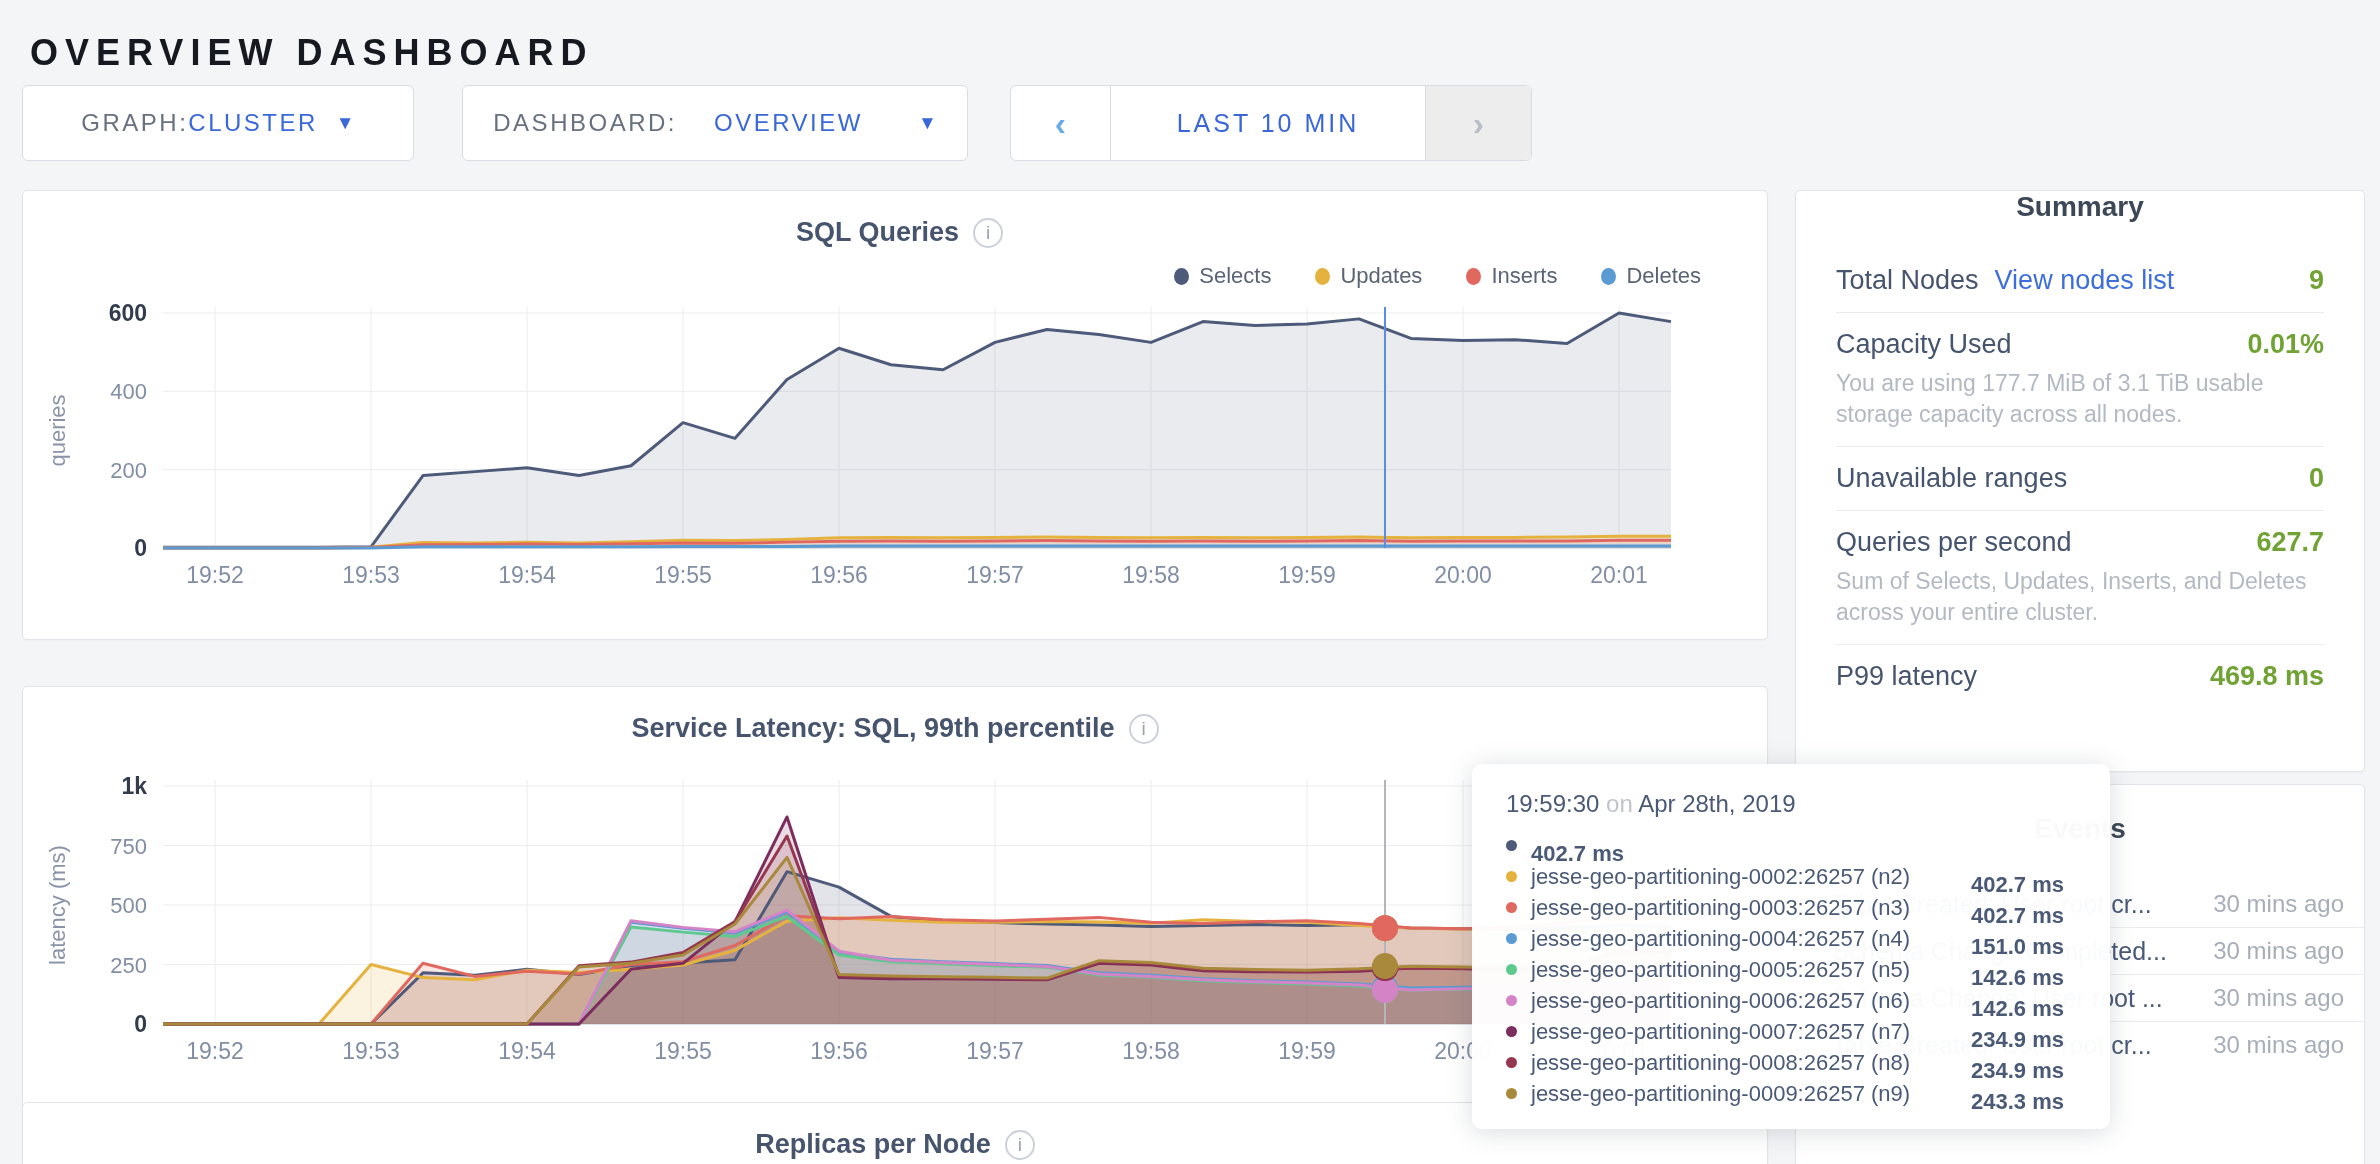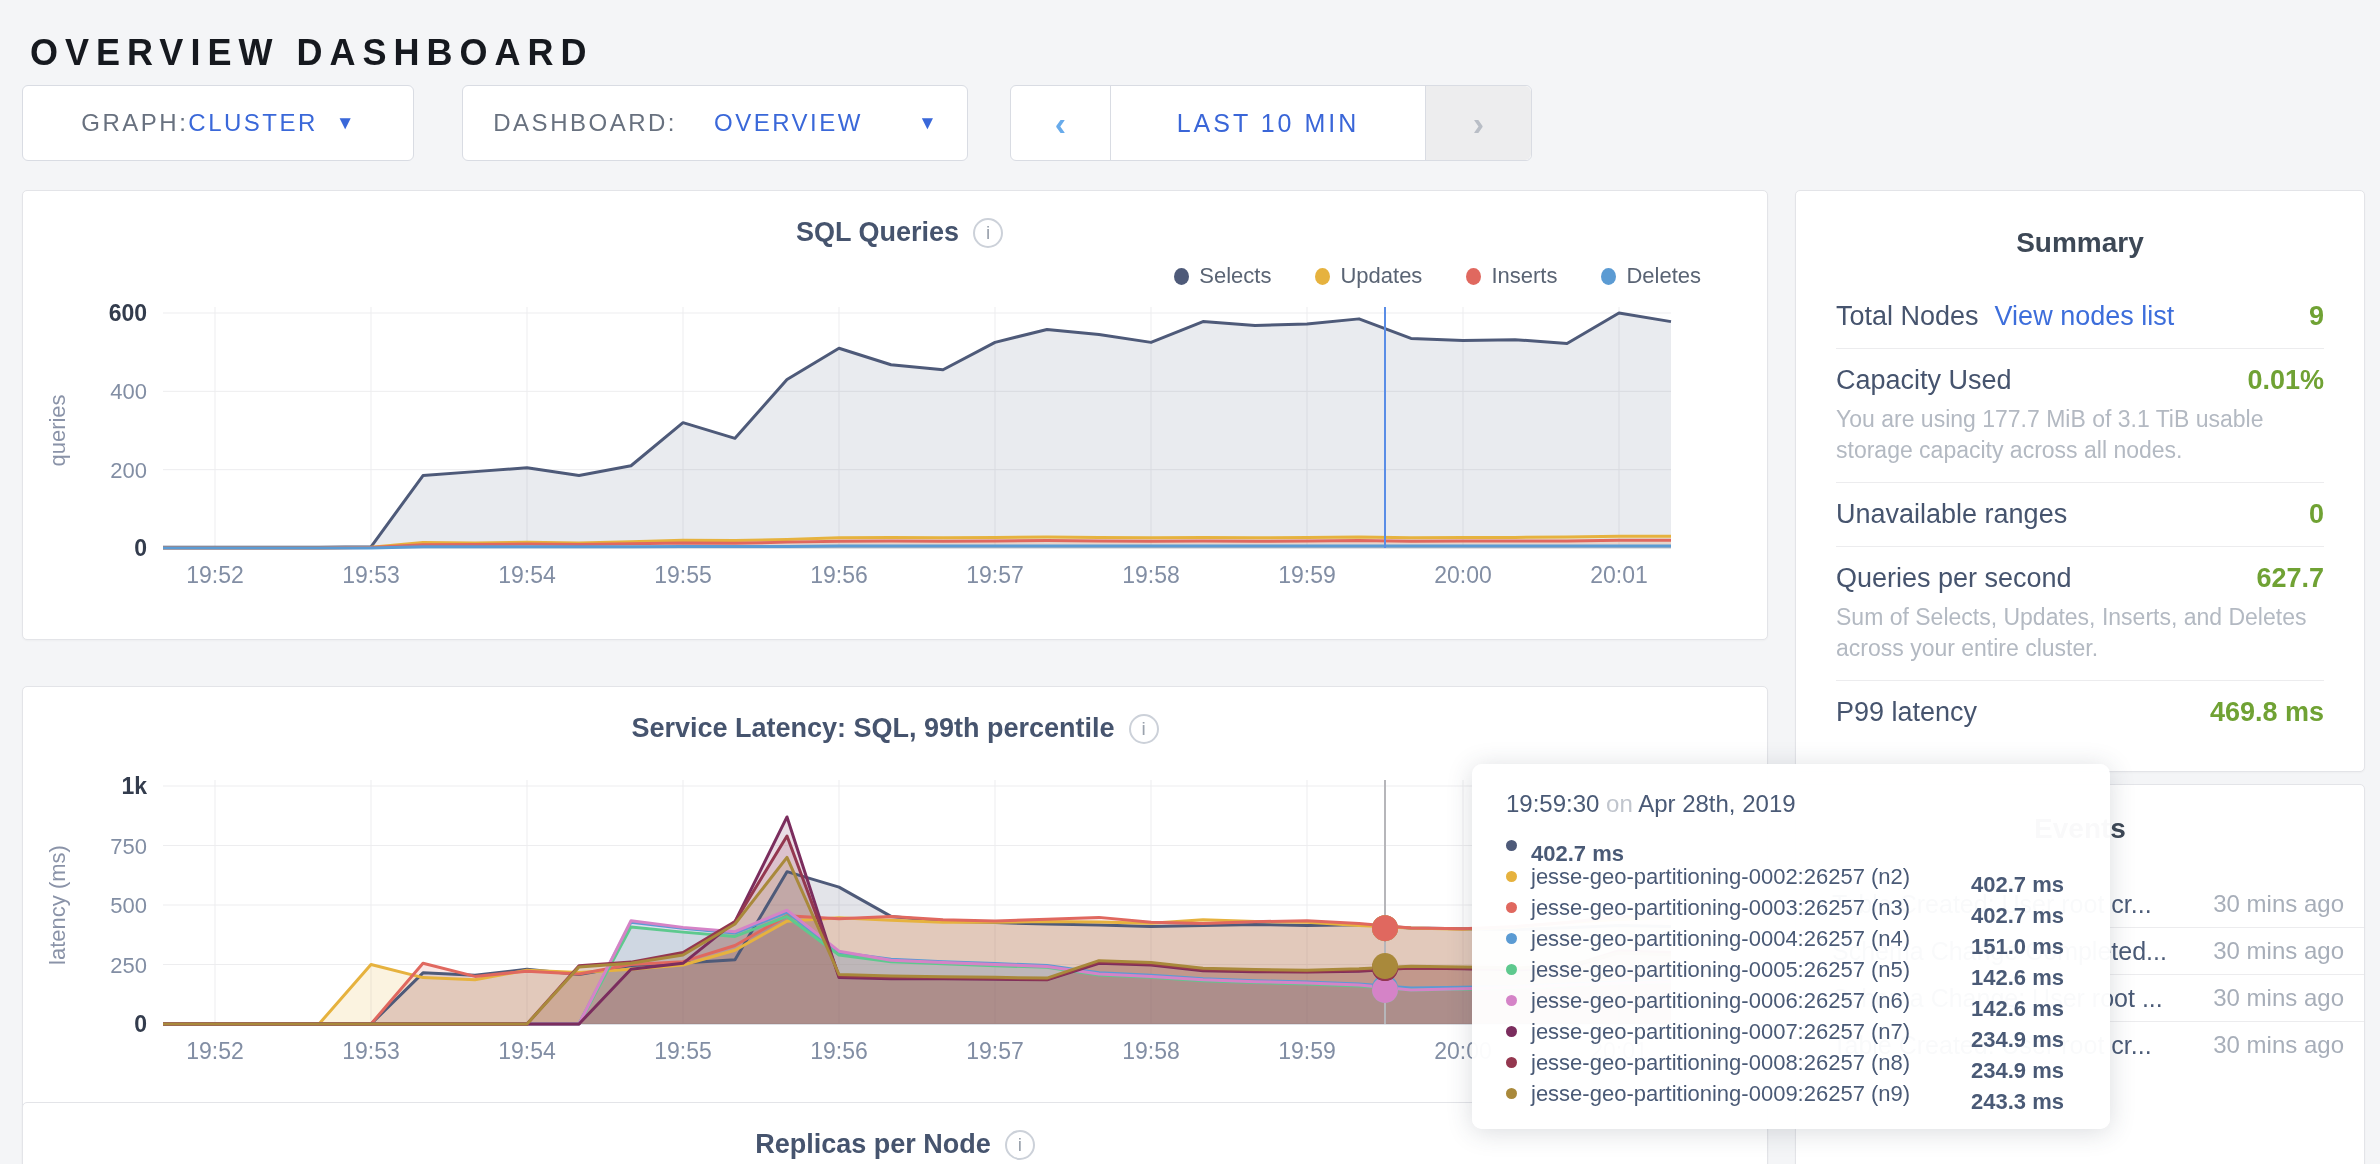--- a/index.html
+++ b/index.html
@@ -35,21 +35,21 @@
   #card-rep .chart-title{}
   .info-icon{width:30px;height:30px;border:2px solid #ccd1d9;border-radius:50%;color:#9aa2ad;
     font-size:19px;display:flex;align-items:center;justify-content:center;font-weight:400;
     box-sizing:border-box;cursor:pointer;}
   .legend{position:absolute;top:72px;right:66px;display:flex;gap:44px;}
   .legend-item{display:flex;align-items:center;gap:10px;font-size:22px;color:#5a6474;cursor:pointer;}
   .legend-dot{width:15px;height:17px;border-radius:50%;}
   svg.chart{position:absolute;left:8px;}
   #sql-svg{top:100px;}
   #lat-svg{top:82px;}
-  .card-title{margin-top:36px;text-align:center;font-size:28px;font-weight:700;color:#3d4856;}
+  .card-title{text-align:center;font-size:28px;font-weight:700;color:#3d4856;}
   #card-evt .card-title{margin-top:28px;}
   .sum-rows{margin:26px 40px 0;}
   .sum-row{padding:16px 0;border-bottom:1px solid #ececee;}
   .sum-row:last-child{border-bottom:none;}
   .sum-line{display:flex;align-items:center;}
   .sum-label{font-size:27px;color:#46546e;}
   .sum-link{font-size:27px;color:#3d6edb;margin-left:16px;text-decoration:none;cursor:pointer;}
   .sum-value{margin-left:auto;font-size:27px;font-weight:700;color:#70a234;}
   .sum-desc{margin-top:8px;font-size:23px;line-height:31px;color:#b3b9c2;}
   .evt-rows{margin-top:36px;}

